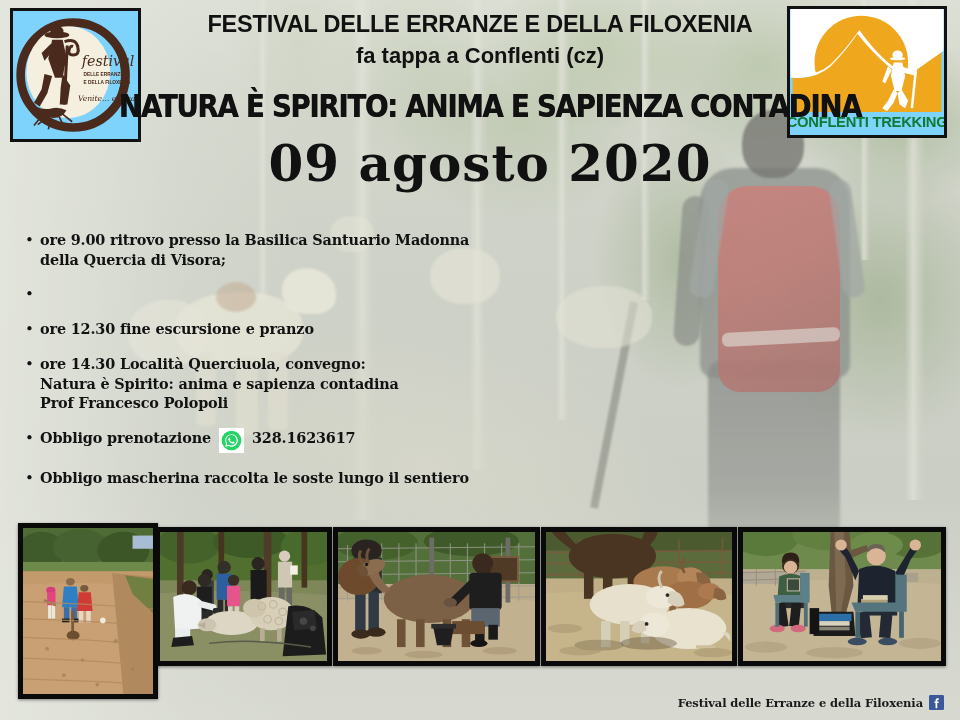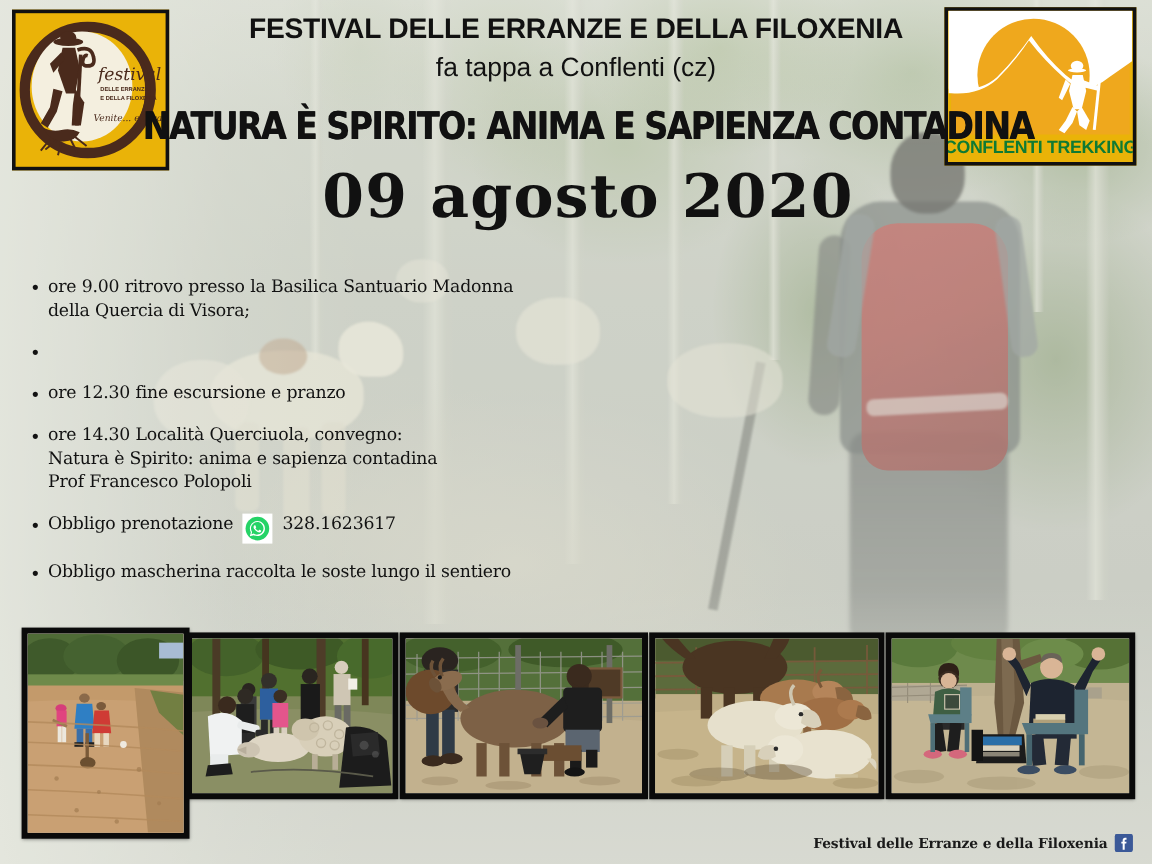--- a/index.html
+++ b/index.html
@@ -90,35 +90,35 @@
     background:
       linear-gradient(90deg, rgba(236,238,230,.85) 0px, rgba(236,238,230,.55) 90px, rgba(236,238,230,.18) 190px, rgba(236,238,230,0) 300px),
       linear-gradient(0deg, rgba(214,216,208,.92) 0px, rgba(214,216,208,.55) 110px, rgba(214,216,208,0) 230px),
       linear-gradient(180deg, rgba(240,242,236,.35) 0px, rgba(240,242,236,0) 120px);
   }
   
   .bg-wash{background:rgba(222,224,214,.42);}
 
   
   .logo-box{
-    position:absolute;background:#eab308;border:3px solid #111;
+    position:absolute;background:#7dd3fc;border:3px solid #111;
   }
   #logo-left{left:10px;top:8px;width:131px;height:134px;}
   #logo-right{left:787px;top:6px;width:160px;height:132px;}
 
   
   .hd{position:absolute;text-align:center;color:#111;}
   #title-line1{
     left:60px;top:11px;width:840px;
     font-size:23.5px;font-weight:bold;letter-spacing:-.2px;
     font-family:"Liberation Sans", sans-serif;
   }
   #title-line2{
     left:60px;top:43px;width:840px;
-    font-size:22px;font-weight:normal;
+    font-size:22px;font-weight:bold;
     font-family:"Liberation Sans", sans-serif;
   }
   #subtitle{
     left:100px;top:90px;width:780px;
     font-size:27px;font-weight:bold;
     font-family:"DejaVu Sans", sans-serif;
     letter-spacing:-1.2px;
     transform:scale(1.02,1.18);
     text-shadow:.5px 0 0 #111;
   }
@@ -137,21 +137,21 @@
   .prog-item{
     display:flex;align-items:flex-start;
     margin-bottom:15px;
     color:#121212;
   }
   .prog-bullet{
     flex:0 0 18px;font-size:15px;line-height:20px;color:#121212;
     text-align:left;padding-left:3px;
   }
   .prog-text{
-    font-size:14.4px;line-height:19.5px;font-weight:normal;
+    font-size:14.4px;line-height:19.5px;font-weight:bold;
     letter-spacing:-.15px;
     white-space:pre-line;
   }
   .prog-inline{display:flex;align-items:flex-start;gap:8px;}
   .wa-icon{
     flex:0 0 auto;width:25px;height:25px;background:#ffffff;
     display:flex;align-items:center;justify-content:center;
   }
   .wa-icon svg{display:block;}
 

